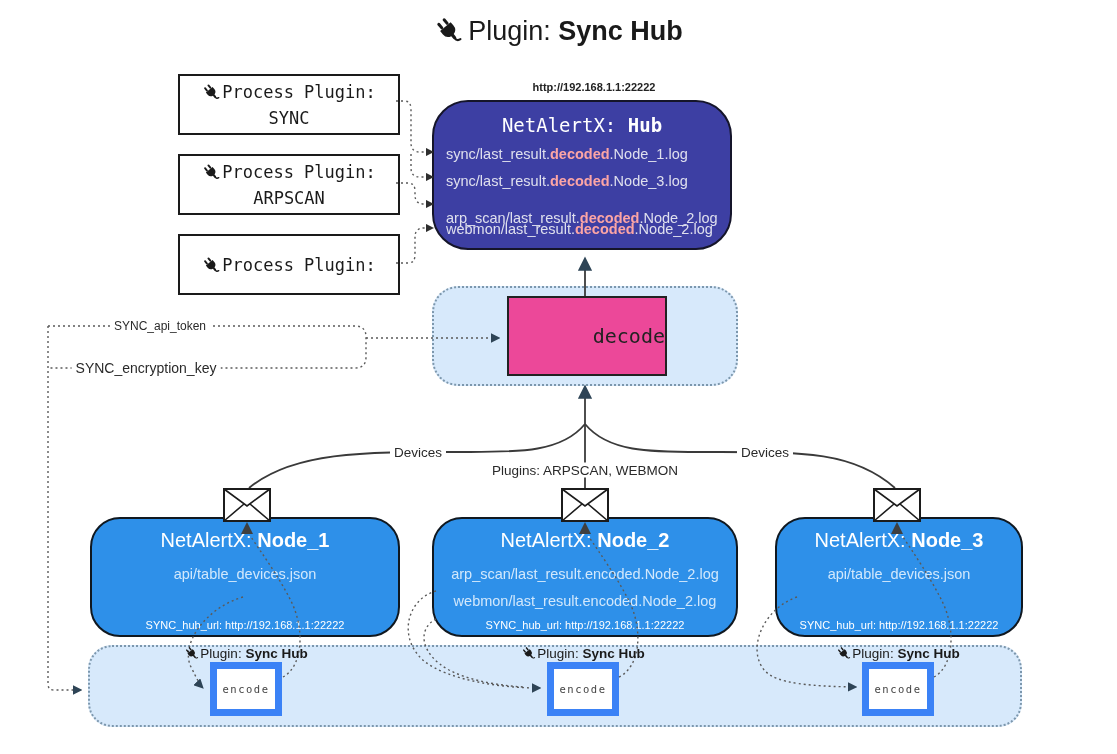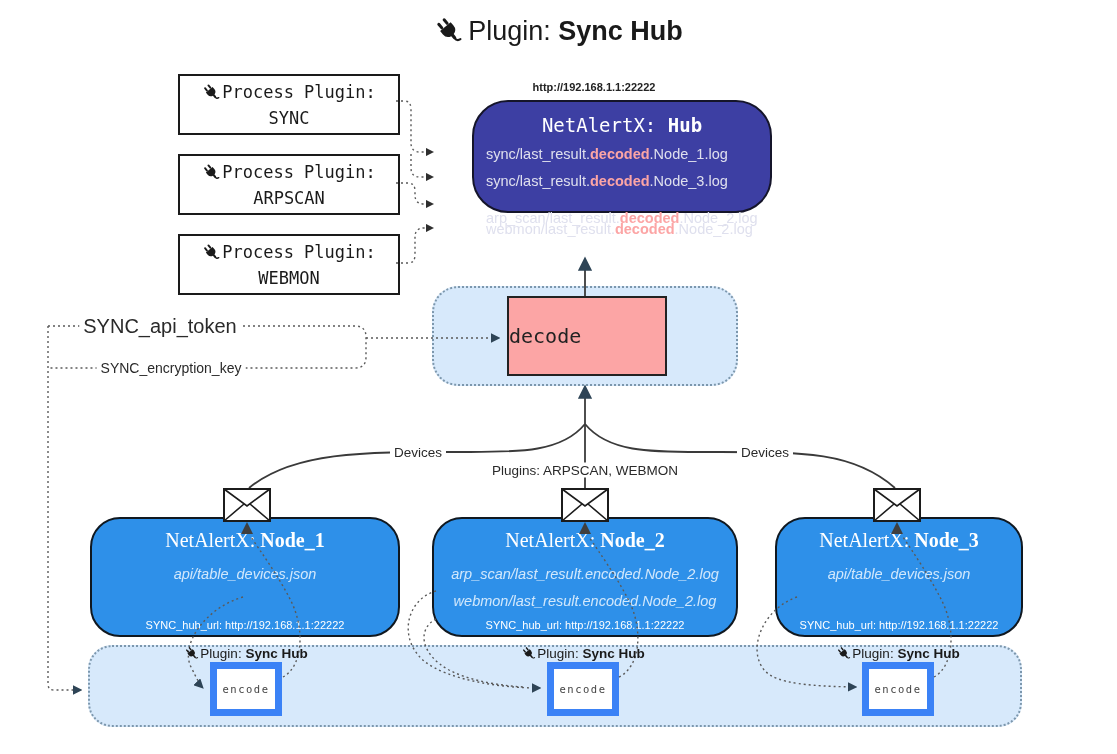--- a/index.html
+++ b/index.html
@@ -10,42 +10,42 @@
   #title{left:0;top:16px;width:1117px;text-align:center;font-size:27px;color:#1a1a1a;}
   #title .plug{width:30px;height:30px;vertical-align:-6px;margin-right:4px;}
   #title b{font-weight:700;}
   
   .pbox{left:178px;width:218px;height:57px;background:#fff;border:2px solid #1a1a1a;
         font-family:"DejaVu Sans Mono", monospace;font-size:17px;text-align:center;
         display:flex;flex-direction:column;justify-content:center;line-height:26px;}
   .pbox .plug{width:19px;height:19px;vertical-align:-4px;margin-right:1px;}
   
   #hub-url{left:444px;top:81px;width:300px;text-align:center;font-size:11px;font-weight:600;color:#222;}
-  #hub{left:432px;top:100px;width:300px;height:113px;background:#3d3fa3;border:2px solid #15152a;
-       border-radius:36px;box-sizing:border-box;margin-left:40px;}
+  #hub{left:432px;top:100px;width:300px;height:150px;background:#3d3fa3;border:2px solid #15152a;
+       border-radius:36px;box-sizing:border-box;}
   #hub .hub-title{position:absolute;left:0;top:12px;width:100%;text-align:center;color:#fff;
        font-family:"DejaVu Sans Mono", monospace;font-size:19px;}
   #hub .hub-title b{font-weight:700;}
   .hublog{position:absolute;left:12px;width:288px;font-size:14.5px;color:#dfe0ee;white-space:nowrap;}
   .hublog b{color:#fca5a5;font-weight:700;}
   
   #decode-panel{left:432px;top:286px;width:306px;height:100px;background:#d7e9fb;
        border:2px dotted #7c97ad;border-radius:26px;box-sizing:border-box;}
-  #decode-box{left:507px;top:296px;width:160px;height:80px;background:#fca5a5;border:2.5px solid #222;
-       box-sizing:border-box;display:flex;align-items:center;justify-content:flex-start;
+  #decode-box{left:507px;top:296px;width:160px;height:80px;background:#ec4899;border:2.5px solid #222;
+       box-sizing:border-box;display:flex;align-items:center;justify-content:flex-end;
        font-family:"DejaVu Sans Mono", monospace;font-size:20px;color:#222;}
   
   .linelabel{background:#fff;padding:0 4px;font-size:13.5px;color:#2a2a2a;white-space:nowrap;transform:translate(-50%,-50%);}
   
   .node{top:517px;height:120px;background:#2e90e9;border:2.5px solid #101820;border-radius:30px;
         box-sizing:border-box;color:#fff;}
   .node .ntitle{position:absolute;left:0;top:10px;width:100%;text-align:center;
-        font-family:Liberation Serif, serif;font-size:20px;white-space:nowrap;}
+        font-family:Liberation Sans, sans-serif;font-size:20px;white-space:nowrap;}
   .node .ntitle b{font-weight:700;}
-  .nline{position:absolute;left:0;width:100%;text-align:center;font-size:14.5px;color:#d2e8fc;white-space:nowrap;font-style:italic;}
+  .nline{position:absolute;left:0;width:100%;text-align:center;font-size:14.5px;color:#d2e8fc;white-space:nowrap;}
   .nurl{position:absolute;left:0;top:100px;width:100%;text-align:center;font-size:11px;color:#fff;white-space:nowrap;}
   
   #encode-bar{left:88px;top:645px;width:934px;height:82px;background:#d7e9fb;
        border:2px dotted #7c97ad;border-radius:24px;box-sizing:border-box;}
   .ebox{top:662px;width:72px;height:54px;background:#fff;border:7px solid #3b82f6;box-sizing:border-box;
        display:flex;align-items:center;justify-content:center;
        font-family:"DejaVu Sans Mono", monospace;font-size:10.5px;letter-spacing:1.5px;color:#444;}
   .elabel{top:646px;transform:translateX(-50%);font-size:13.5px;color:#1a1a1a;white-space:nowrap;}
   .elabel .plug{width:15px;height:15px;vertical-align:-3px;margin-right:1px;}
   .elabel b{font-weight:700;}
@@ -88,21 +88,20 @@
   <div class="pbox abs" style="top:154px;">
     <div><svg class="plug">
           <use href="#plug"></use>
         </svg><span>Process Plugin:</span></div>
     <div>ARPSCAN</div>
   </div>
   <div class="pbox abs" style="top:234px;">
     <div><svg class="plug">
           <use href="#plug"></use>
         </svg><span>Process Plugin:</span></div>
-    <div>WEBMON</div>
   </div>
 
   <div id="hub-url" class="abs">http://192.168.1.1:22222</div>
   <div id="hub" class="abs">
     <div class="hub-title"><span>NetAlertX: </span><b>Hub</b></div>
     <div class="hublog" style="top:44px;"><span>sync/last_result.</span><b>decoded</b><span>.Node_1.log</span></div>
     <div class="hublog" style="top:71px;"><span>sync/last_result.</span><b>decoded</b><span>.Node_3.log</span></div>
     <div class="hublog" style="top:108px;"><span>arp_scan/last_result.</span><b>decoded</b><span>.Node_2.log</span></div>
     <div class="hublog" style="top:119px;"><span>webmon/last_result.</span><b>decoded</b><span>.Node_2.log</span></div>
   </div>
@@ -187,22 +186,22 @@
     <g transform="translate(585,505)">
       <rect x="-23" y="-16" width="46" height="32" fill="#fff" stroke="#1c1c1c" stroke-width="2"></rect>
       <path d="M -23 -16 L 0 1 L 23 -16 M -23 16 L -3 -1 M 23 16 L 3 -1" fill="none" stroke="#1c1c1c" stroke-width="1.6"></path>
     </g>
     <g transform="translate(897,505)">
       <rect x="-23" y="-16" width="46" height="32" fill="#fff" stroke="#1c1c1c" stroke-width="2"></rect>
       <path d="M -23 -16 L 0 1 L 23 -16 M -23 16 L -3 -1 M 23 16 L 3 -1" fill="none" stroke="#1c1c1c" stroke-width="1.6"></path>
     </g>
   </svg>
 
-  <div class="linelabel abs lbl-layer" style="left:160px;top:326px;font-size:20px;">SYNC_api_token</div>
-  <div class="linelabel abs lbl-layer" style="left:146px;top:368px;font-size:14px;margin-left:25px;">SYNC_encryption_key</div>
+  <div class="linelabel abs lbl-layer" style="left:160px;top:326px;font-size:12px;">SYNC_api_token</div>
+  <div class="linelabel abs lbl-layer" style="left:146px;top:368px;font-size:14px;">SYNC_encryption_key</div>
   <div class="linelabel abs lbl-layer" style="left:418px;top:452px;">Devices</div>
   <div class="linelabel abs lbl-layer" style="left:765px;top:452px;">Devices</div>
   <div class="linelabel abs lbl-layer" style="left:585px;top:470px;">Plugins: ARPSCAN, WEBMON</div>
 
   <div class="elabel abs lbl-layer" style="left:246px;"><svg class="plug">
         <use href="#plug"></use>
       </svg><span>Plugin: </span><b>Sync Hub</b></div>
   <div class="elabel abs lbl-layer" style="left:583px;"><svg class="plug">
         <use href="#plug"></use>
       </svg><span>Plugin: </span><b>Sync Hub</b></div>

